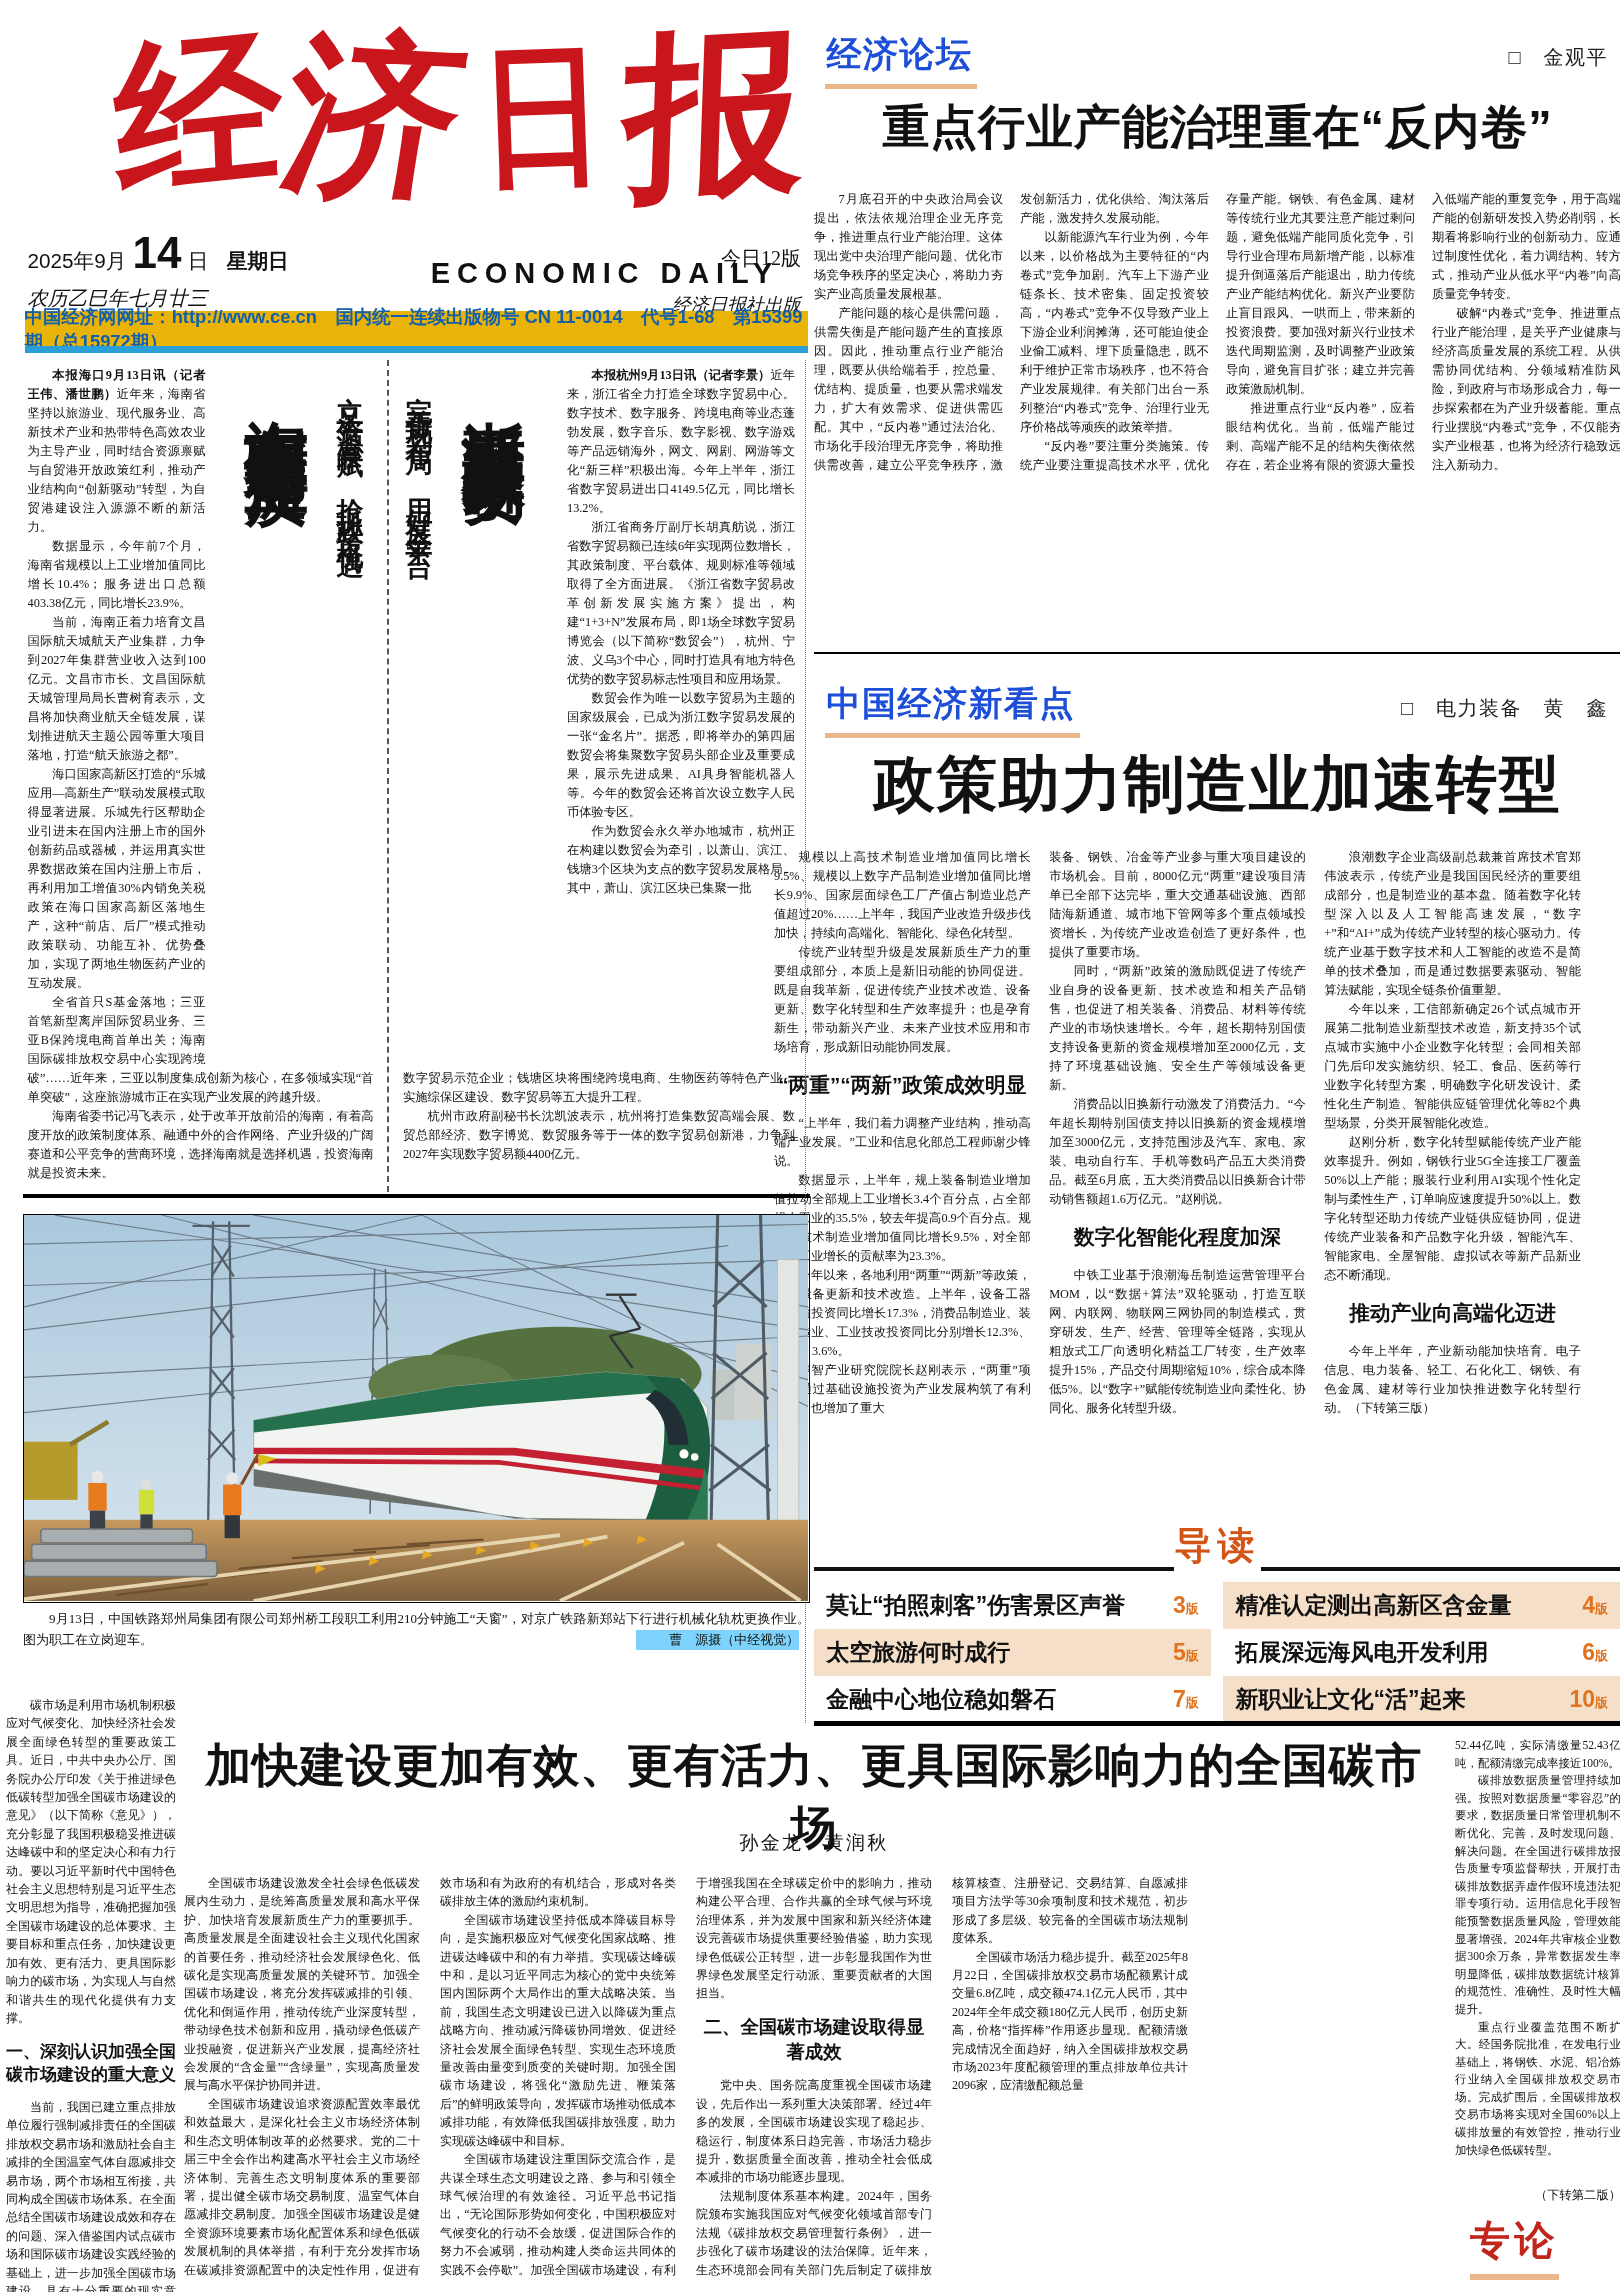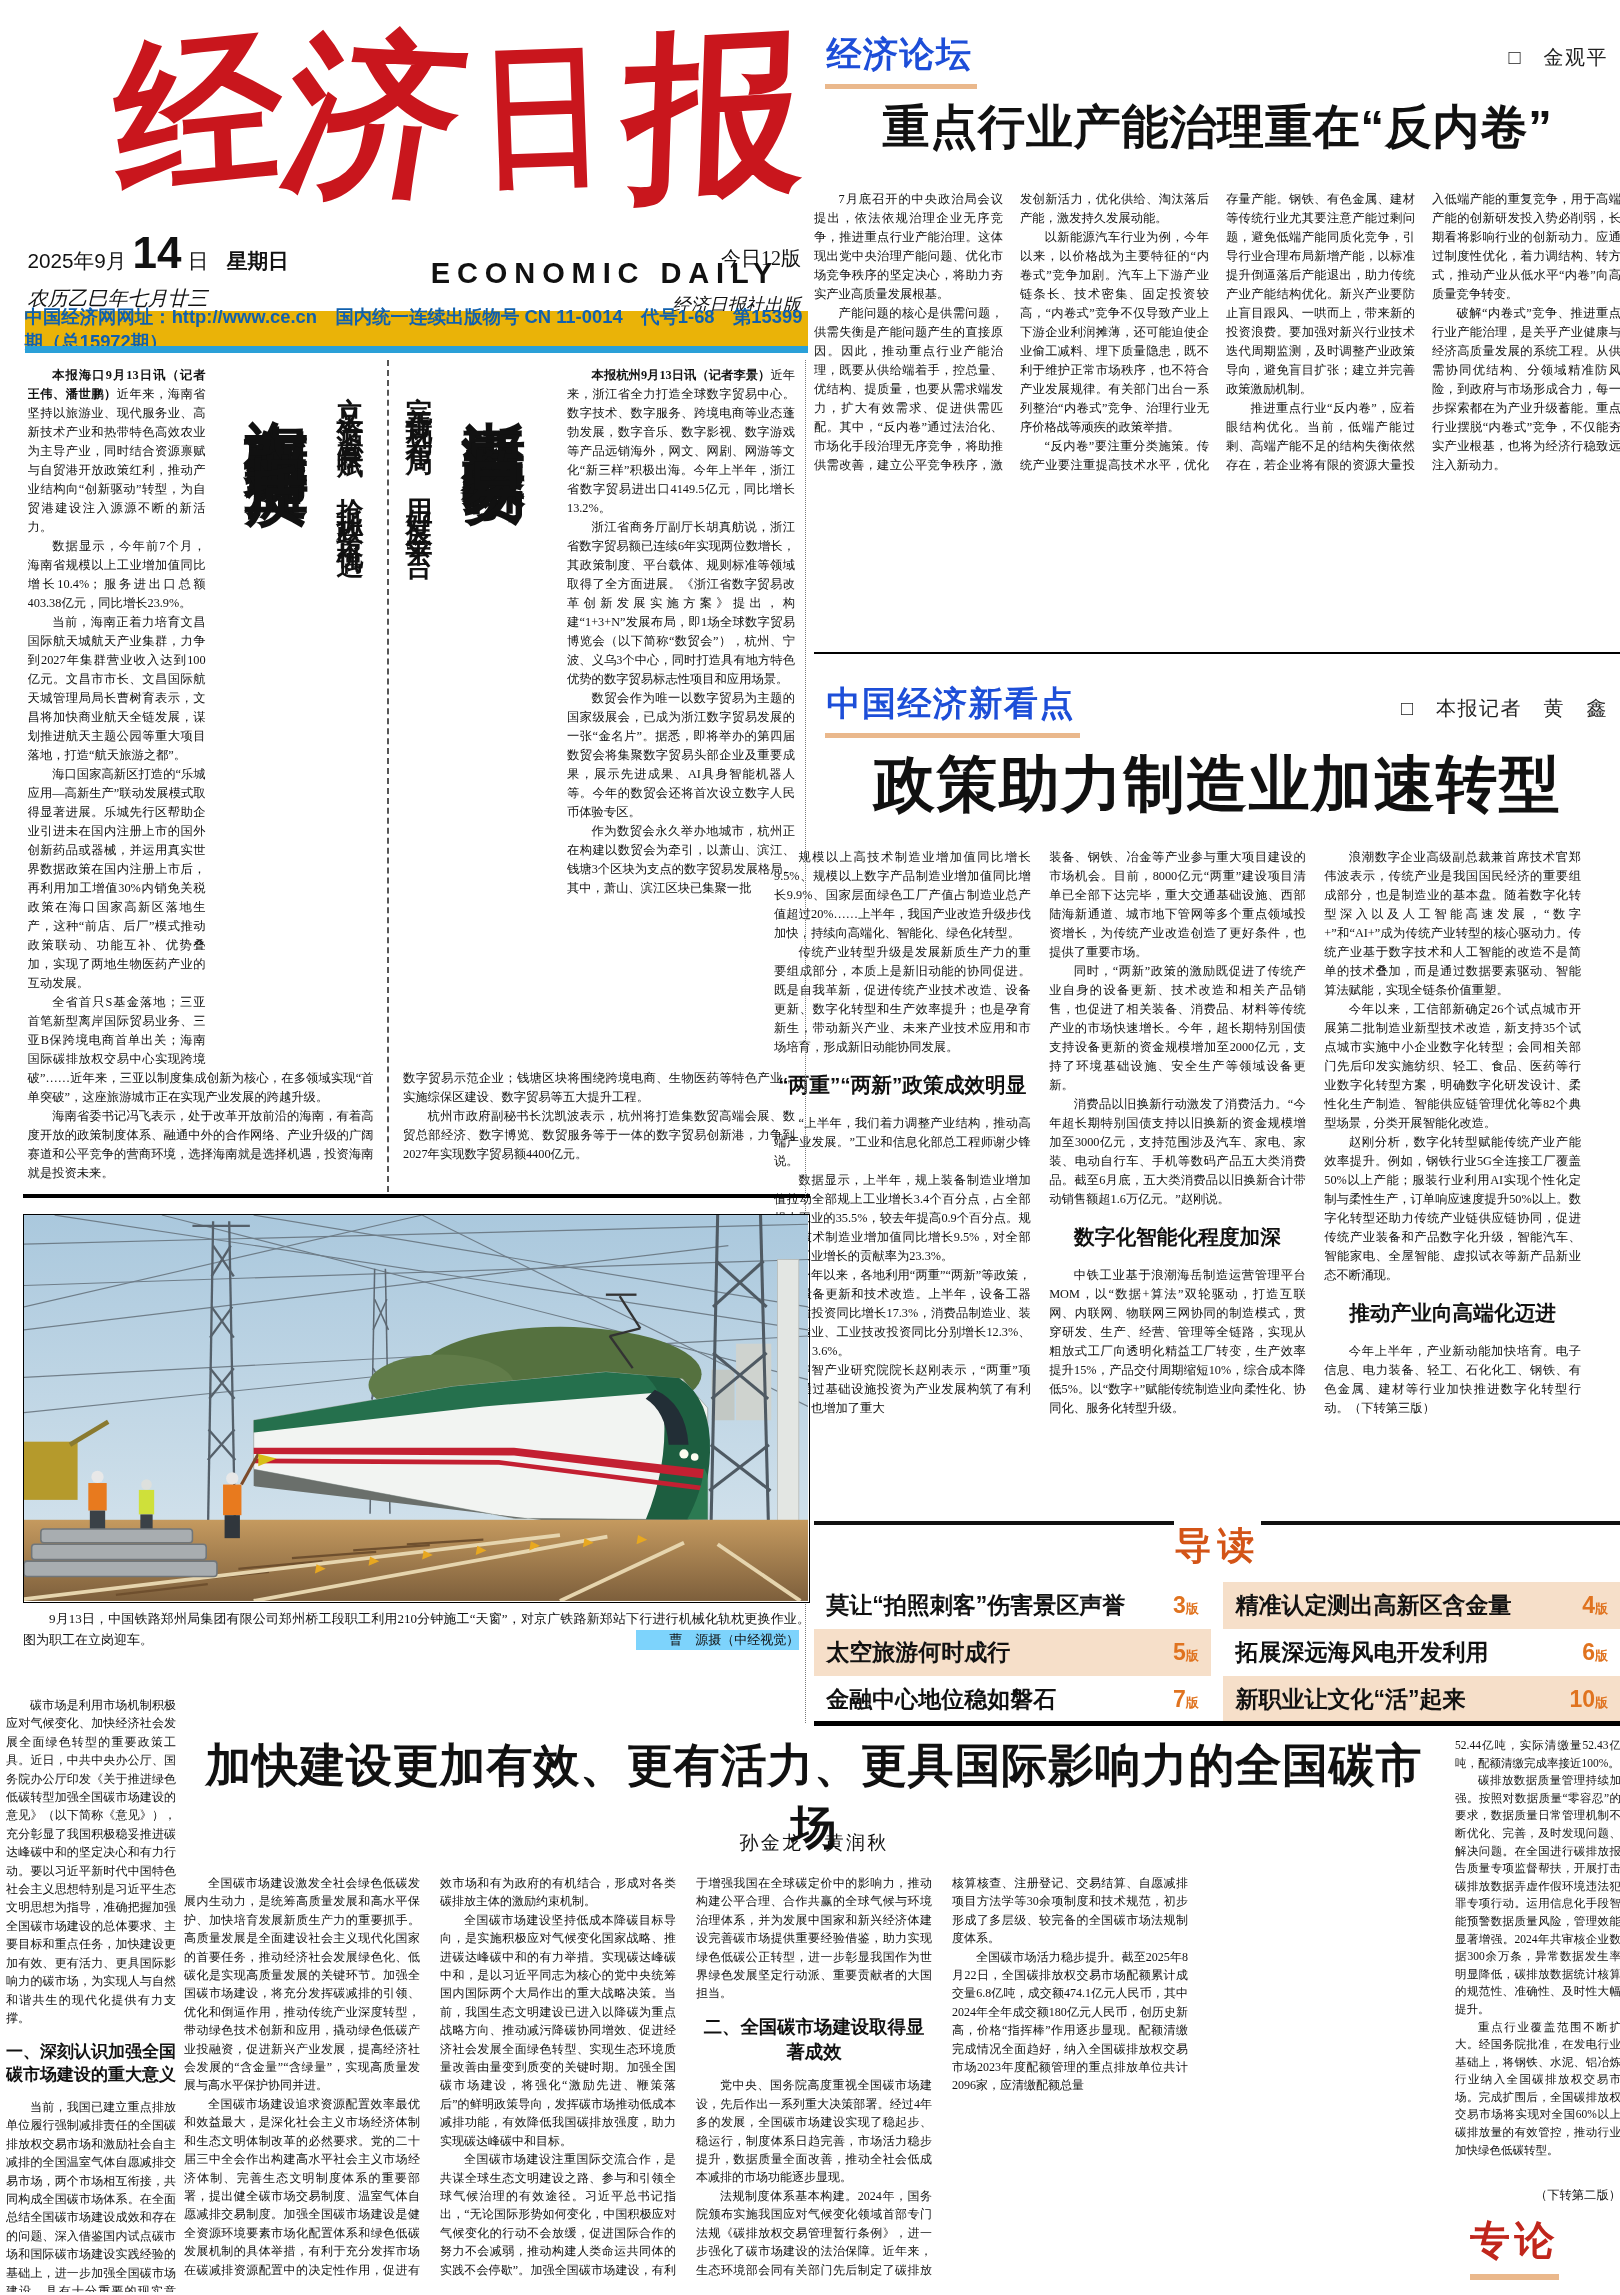--- a/index.html
+++ b/index.html
@@ -73,21 +73,21 @@
     <p class="ind">以新能源汽车行业为例，今年以来，以价格战为主要特征的“内卷式”竞争加剧。汽车上下游产业链条长、技术密集、固定投资较高，“内卷式”竞争不仅导致产业上下游企业利润摊薄，还可能迫使企业偷工减料、埋下质量隐患，既不利于维护正常市场秩序，也不符合产业发展规律。有关部门出台一系列整治“内卷式”竞争、治理行业无序价格战等顽疾的政策举措。</p>
     <p class="ind">“反内卷”要注重分类施策。传统产业要注重提高技术水平，优化存量产能。钢铁、有色金属、建材等传统行业尤其要注意产能过剩问题，避免低端产能同质化竞争，引导行业合理布局新增产能，以标准提升倒逼落后产能退出，助力传统产业产能结构优化。新兴产业要防止盲目跟风、一哄而上，带来新的投资浪费。要加强对新兴行业技术迭代周期监测，及时调整产业政策导向，避免盲目扩张；建立并完善政策激励机制。</p>
     <p class="ind">推进重点行业“反内卷”，应着眼结构优化。当前，低端产能过剩、高端产能不足的结构失衡依然存在，若企业将有限的资源大量投入低端产能的重复竞争，用于高端产能的创新研发投入势必削弱，长期看将影响行业的创新动力。应通过制度性优化，着力调结构、转方式，推动产业从低水平“内卷”向高质量竞争转变。</p>
     <p class="ind">破解“内卷式”竞争、推进重点行业产能治理，是关乎产业健康与经济高质量发展的系统工程。从供需协同优结构、分领域精准防风险，到政府与市场形成合力，每一步探索都在为产业升级蓄能。重点行业摆脱“内卷式”竞争，不仅能夯实产业根基，也将为经济行稳致远注入新动力。</p>
   </div>
   <div class="abs rule" style="left:814px;top:652px;width:807px;height:2.3px;"></div>
 
   <div class="abs" style="left:825px;top:681px;">
     <span class="seclabel" style="font-size:34px;">中国经济新看点</span>
   </div>
-  <div class="abs byline" style="left:1332px;top:695px;width:276px;text-align:right;">□　本报记者　黄　鑫</div>
+  <div class="abs byline" style="left:1332px;top:695px;width:276px;text-align:right;">□　电力装备　黄　鑫</div>
   <div class="abs" style="left:814px;top:744px;width:807px;text-align:center;font-size:61px;font-weight:bold;letter-spacing:1.5px;">政策助力制造业加速转型</div>
 
   <div class="abs" style="left:774px;top:848px;width:807px;height:663px;display:flex;gap:18.4px;">
     <div class="xkcol jbody">
       <p>规模以上高技术制造业增加值同比增长9.5%、规模以上数字产品制造业增加值同比增长9.9%、国家层面绿色工厂产值占制造业总产值超过20%……上半年，我国产业改造升级步伐加快，持续向高端化、智能化、绿色化转型。</p>
       <p>传统产业转型升级是发展新质生产力的重要组成部分，本质上是新旧动能的协同促进。既是自我革新，促进传统产业技术改造、设备更新、数字化转型和生产效率提升；也是孕育新生，带动新兴产业、未来产业技术应用和市场培育，形成新旧动能协同发展。</p>
       <div class="subhead">“两重”“两新”政策成效明显</div>
       <p>“上半年，我们着力调整产业结构，推动高端产业发展。”工业和信息化部总工程师谢少锋说。</p>
       <p>数据显示，上半年，规上装备制造业增加值拉动全部规上工业增长3.4个百分点，占全部规上工业的35.5%，较去年提高0.9个百分点。规上高技术制造业增加值同比增长9.5%，对全部规上工业增长的贡献率为23.3%。</p>
       <p>今年以来，各地利用“两重”“两新”等政策，加快设备更新和技术改造。上半年，设备工器具购置投资同比增长17.3%，消费品制造业、装备制造业、工业技改投资同比分别增长12.3%、6.3%、3.6%。</p>
@@ -103,21 +103,21 @@
     <div class="xkcol jbody">
       <p>浪潮数字企业高级副总裁兼首席技术官郑伟波表示，传统产业是我国国民经济的重要组成部分，也是制造业的基本盘。随着数字化转型深入以及人工智能高速发展，“数字+”和“AI+”成为传统产业转型的核心驱动力。传统产业基于数字技术和人工智能的改造不是简单的技术叠加，而是通过数据要素驱动、智能算法赋能，实现全链条价值重塑。</p>
       <p>今年以来，工信部新确定26个试点城市开展第二批制造业新型技术改造，新支持35个试点城市实施中小企业数字化转型；会同相关部门先后印发实施纺织、轻工、食品、医药等行业数字化转型方案，明确数字化研发设计、柔性化生产制造、智能供应链管理优化等82个典型场景，分类开展智能化改造。</p>
       <p>赵刚分析，数字化转型赋能传统产业产能效率提升。例如，钢铁行业5G全连接工厂覆盖50%以上产能；服装行业利用AI实现个性化定制与柔性生产，订单响应速度提升50%以上。数字化转型还助力传统产业链供应链协同，促进传统产业装备和产品数字化升级，智能汽车、智能家电、全屋智能、虚拟试衣等新产品新业态不断涌现。</p>
       <div class="subhead">推动产业向高端化迈进</div>
       <p>今年上半年，产业新动能加快培育。电子信息、电力装备、轻工、石化化工、钢铁、有色金属、建材等行业加快推进数字化转型行动。（下转第三版）</p>
     </div>
   </div>
 
   <div class="abs" style="left:814px;top:1521px;width:807px;">
-    <div style="display:flex;align-items:flex-start;margin-bottom:10.7px;">
+    <div style="display:flex;align-items:flex-end;margin-bottom:10.7px;">
       <div class="hline"></div>
       <div class="sans" style="font-size:37px;font-weight:bold;color:#d35417;letter-spacing:6.1px;">导读</div>
       <div class="hline"></div>
     </div>
     <div style="display:flex;gap:12.3px;">
       <div class="daodu-col">
         <div class="daodu-item">
           <span class="daodu-text">莫让“拍照刺客”伤害景区声誉</span>
           <span class="daodu-page"><span>3</span><small>版</small></span>
         </div>

